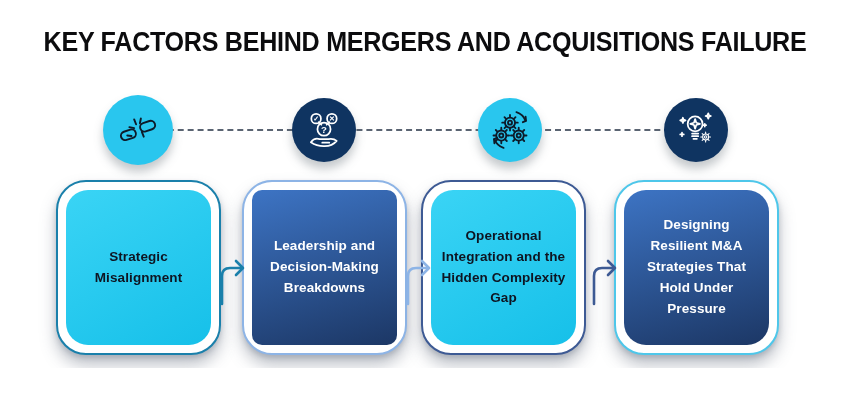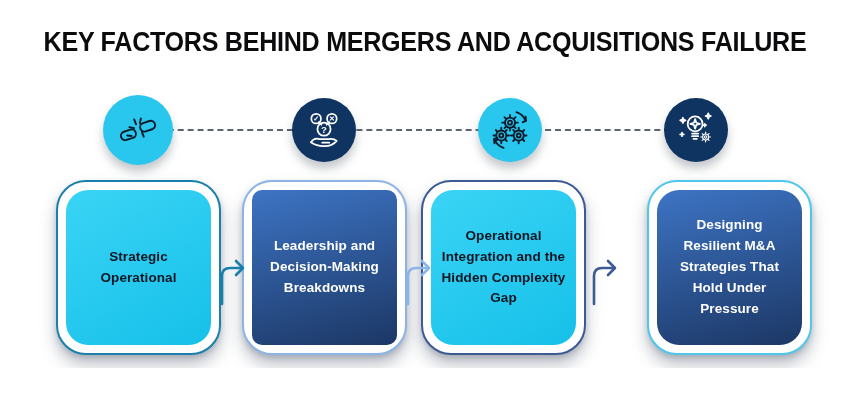--- a/index.html
+++ b/index.html
@@ -46,21 +46,21 @@
     display:flex;align-items:center;justify-content:center;
     text-align:center;padding:6px 10px;box-sizing:border-box;
   }
   .box-label{font-size:13.5px;font-weight:700;line-height:1.55;letter-spacing:.1px;}
   .b1{left:56px;border-color:var(--box1-outline,#1a80ab);}
   .b1 .box-inner{background:linear-gradient(150deg,var(--box1-fill-a,#3ad4f5) 0%,var(--box1-fill-b,#16c0e9) 100%);color:var(--box-text-dark,#0e1522);}
   .b2{left:242px;border-color:var(--box2-outline,#8db4e6);}
   .b2 .box-inner{background:linear-gradient(165deg,var(--box2-fill-a,#3d74c4) 0%,var(--box2-fill-b,#1c3765) 100%);color:var(--box-text-light,#ffffff);border-radius:10px;}
   .b3{left:421px;border-color:var(--box3-outline,#3d5a94);}
   .b3 .box-inner{background:linear-gradient(150deg,var(--box3-fill-a,#3ad4f5) 0%,var(--box3-fill-b,#16c0e9) 100%);color:var(--box-text-dark,#0e1522);}
-  .b4{left:647px;border-color:var(--box4-outline,#4ec7ea);}
+  .b4{left:614px;border-color:var(--box4-outline,#4ec7ea);}
   .b4 .box-inner{background:linear-gradient(165deg,var(--box4-fill-a,#3d74c4) 0%,var(--box4-fill-b,#1c3765) 100%);color:var(--box-text-light,#ffffff);}
   
   .flow-arrow{position:absolute;top:252px;width:36px;height:58px;z-index:3;}
   .fa1{left:213px;color:var(--arrow1,#1a80ab);}
   .fa2{left:399px;color:var(--arrow2,#8db4e6);}
   .fa3{left:585px;color:var(--arrow3,#3d5a94);}
   .flow-arrow svg{stroke:currentColor;fill:none;stroke-width:2.6;stroke-linecap:round;stroke-linejoin:round;}
 </style>
 </head>
 <body>
@@ -174,21 +174,21 @@
       <path d="M38 5 L38.8 7.2 L41 8 L38.8 8.8 L38 11 L37.2 8.8 L35 8 L37.2 7.2 Z"></path>
       <line x1="8" y1="27" x2="8" y2="31"></line>
         <line x1="6" y1="29" x2="10" y2="29"></line>
       <line x1="34" y1="17" x2="34" y2="20"></line>
         <line x1="32.5" y1="18.5" x2="35.5" y2="18.5"></line>
     </svg>
   </div>
 
   <div class="box-outer b1">
     <div class="box-inner">
-      <div class="box-label">Strategic Operational</div>
+      <div class="box-label">Strategic Misalignment</div>
     </div>
   </div>
 
   <div class="box-outer b2">
     <div class="box-inner">
       <div class="box-label">Leadership and Decision-Making Breakdowns</div>
     </div>
   </div>
 
   <div class="box-outer b3">

